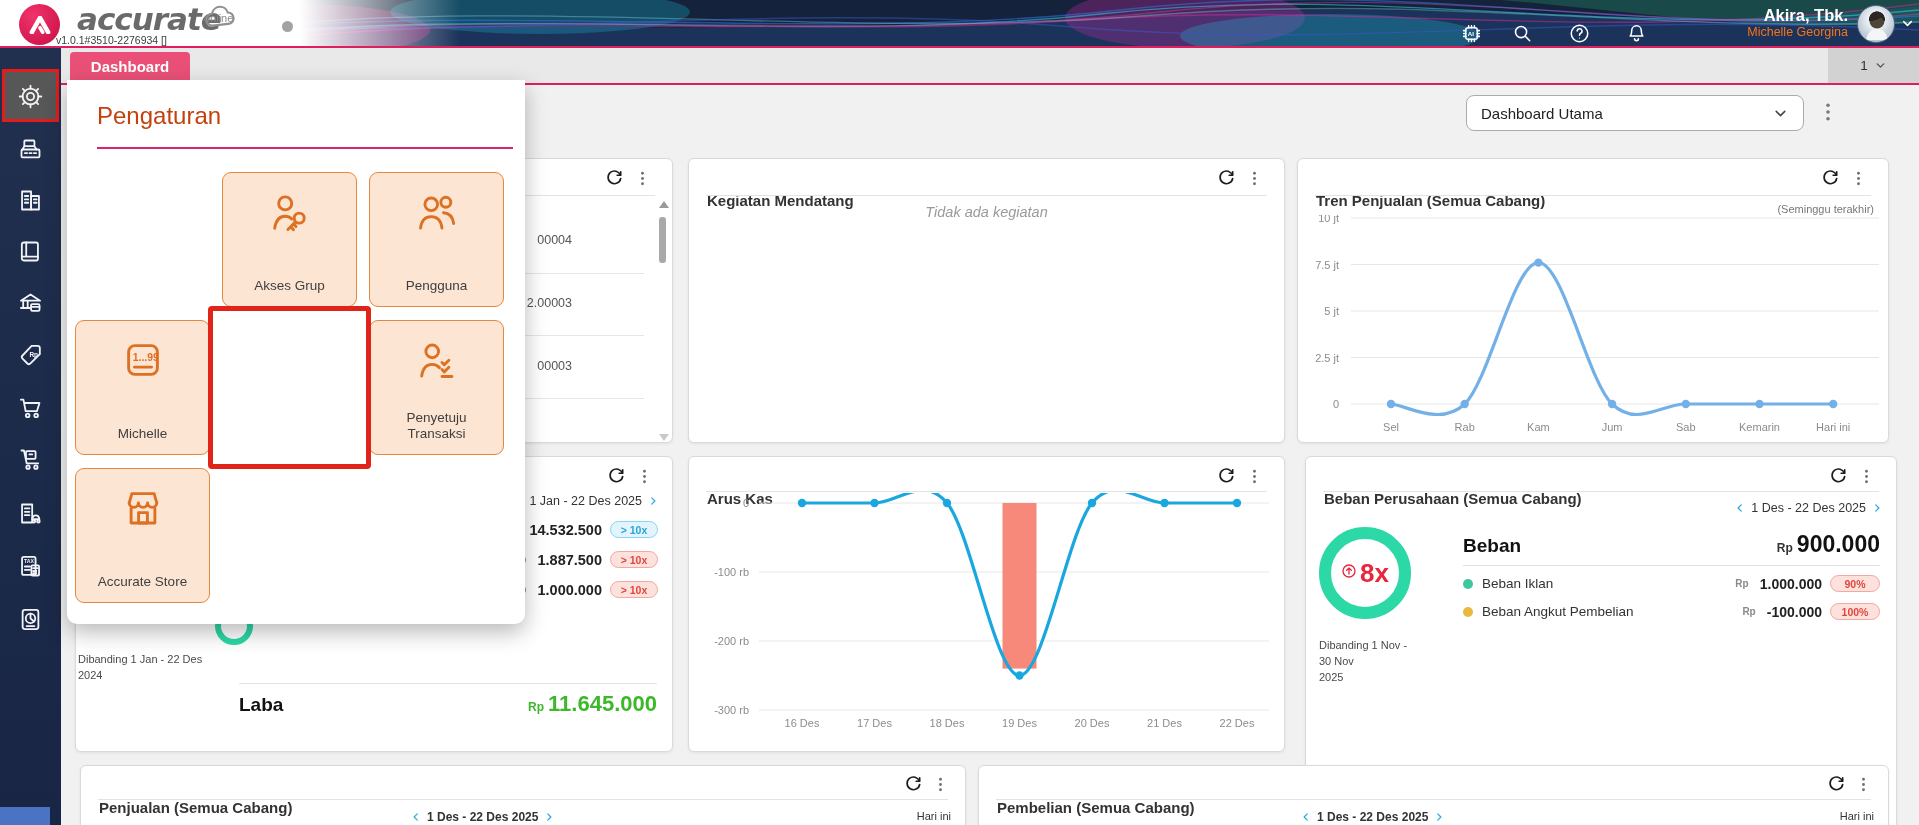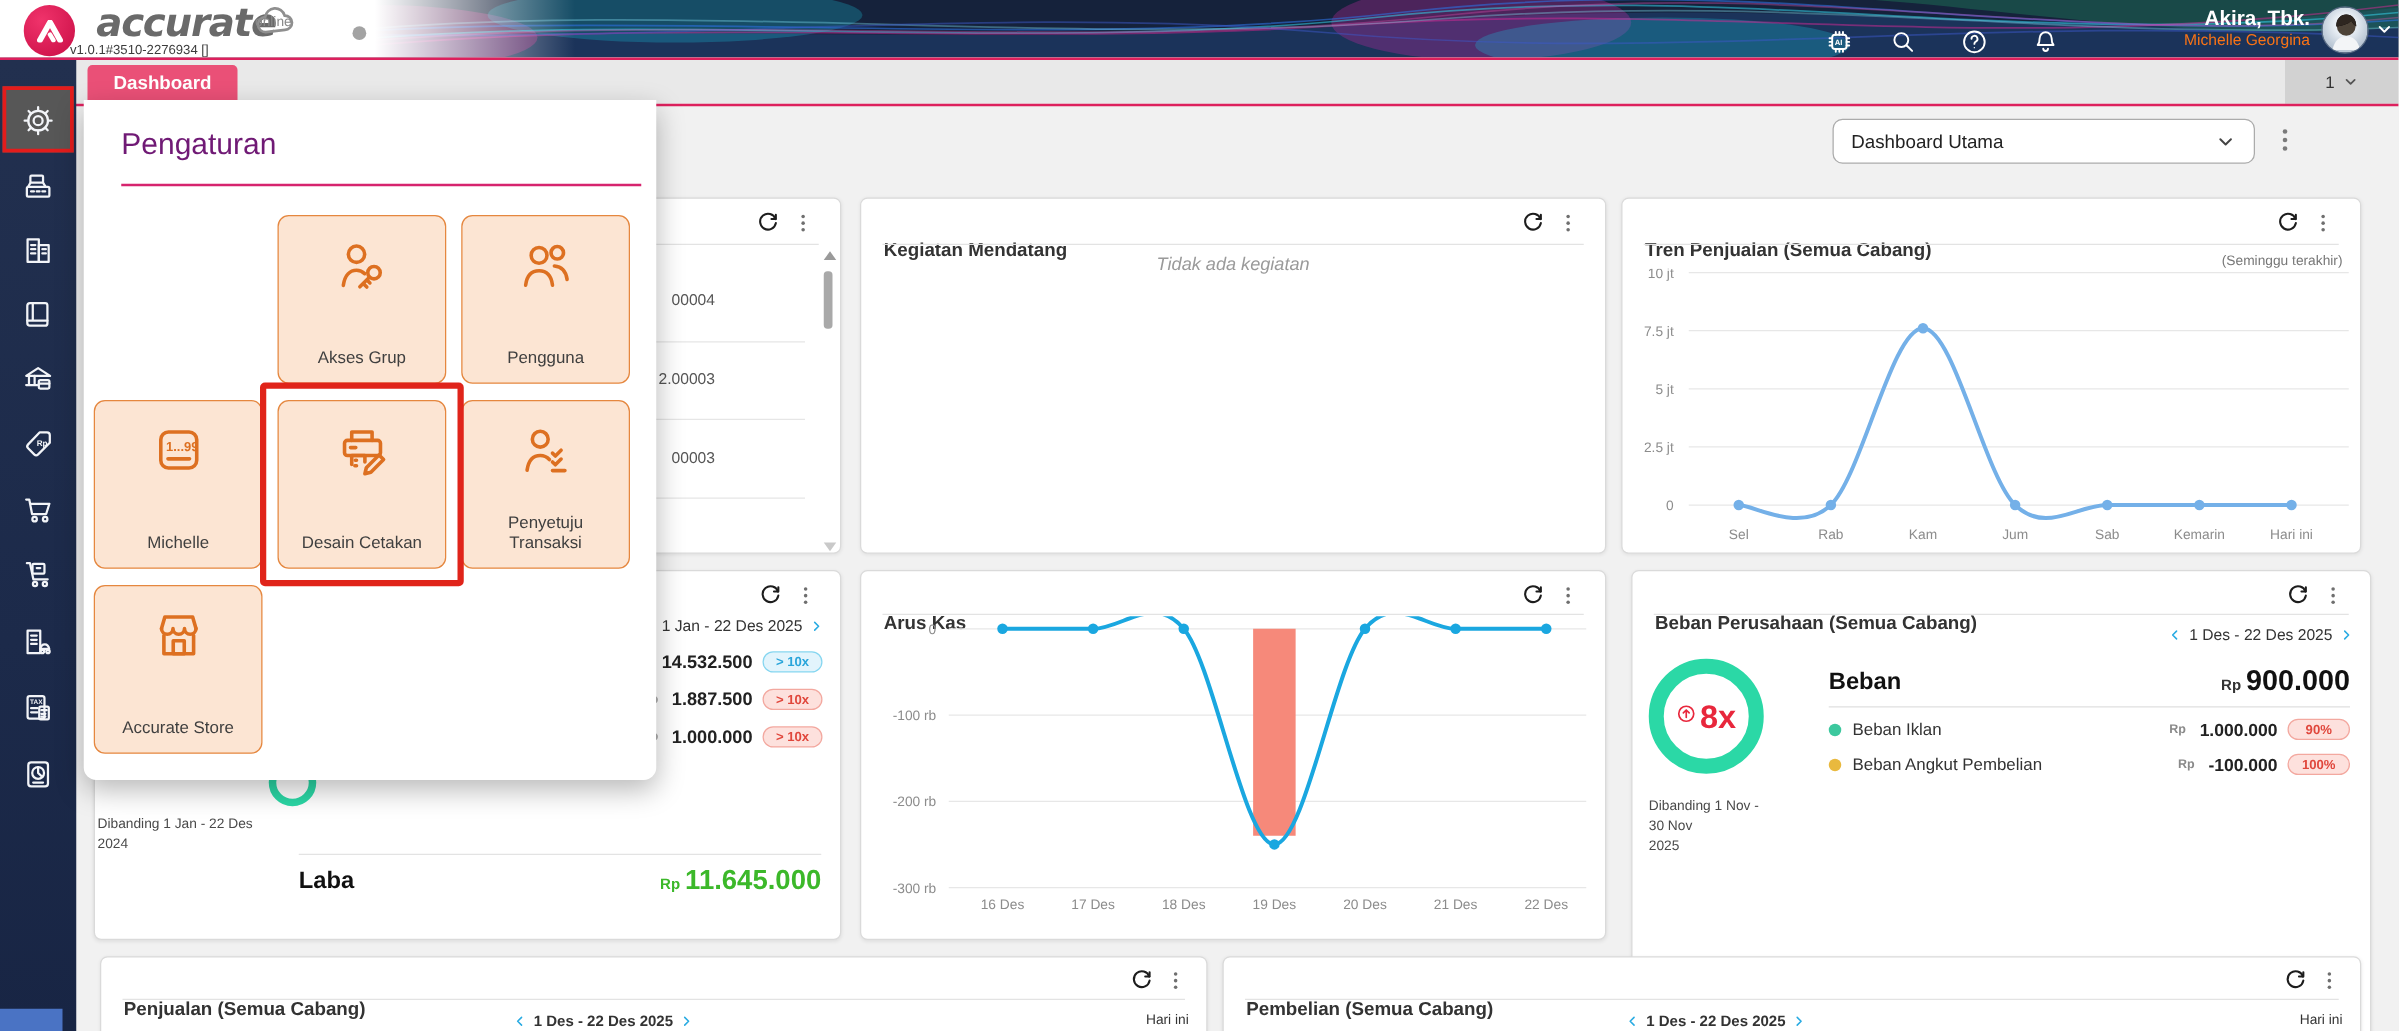--- a/index.html
+++ b/index.html
@@ -108,21 +108,21 @@
   #beban-div2 { position:absolute; left:157px; right:16px; top:108px; height:1px; background:#e0e0e0; }
   .legend-row { position:absolute; left:157px; right:16px; display:flex; align-items:center; }
   .legend-dot { width:10px; height:10px; border-radius:50%; margin-right:9px; }
   .legend-label { font-size:13.5px; color:#333; }
   .legend-right { margin-left:auto; display:flex; align-items:center; gap:8px; }
   .period-label { position:absolute; right:14px; top:44px; font-size:11px; color:#333; }
 
   
   #popup { position:absolute; left:67px; top:80px; width:458px; height:544px; background:#fff;
     border-radius:0 0 10px 10px; box-shadow:0 8px 22px rgba(0,0,0,.28); z-index:40; }
-  #popup-title { position:absolute; left:30px; top:22px; font-size:24px; color:#701a75; }
+  #popup-title { position:absolute; left:30px; top:22px; font-size:24px; color:#c2410c; }
   #popup-underline { position:absolute; left:30px; top:67px; width:416px; height:2px; background:#d6246e; }
   .menu-card { position:absolute; width:135px; height:135px; background:#fce5d3; border:1px solid #e5873f;
     border-radius:9px; cursor:pointer; display:flex; flex-direction:column; align-items:center; }
   .menu-card .mi { margin-top:16px; width:46px; height:46px; color:#dd7021; }
   .menu-card .ml { margin-top:auto; margin-bottom:12px; font-size:13.5px; color:#3f3f3f; text-align:center; line-height:16px; padding:0 6px; }
   #red-highlight { position:absolute; left:141px; top:226px; width:163px; height:163px;
     border:5px solid #e0241a; border-radius:4px; z-index:45; pointer-events:none; }
 </style>
 </head>
 <body>
@@ -602,30 +602,20 @@
       <span class="ml">Pengguna</span>
     </div>
     <div class="menu-card" style="left:8px;top:240px">
       <span class="mi"><svg viewBox="0 0 24 24" width="100%" height="100%" fill="none" stroke="currentColor" stroke-width="1.5" stroke-linecap="round" stroke-linejoin="round">
             <rect x="4.5" y="4.5" width="15" height="15" rx="3.2"></rect>
             <text x="6.7" y="12.6" font-size="5.4" font-weight="bold" fill="currentColor" stroke="none">1...99</text>
             <path d="M7.5 15.7h9"></path>
           </svg></span>
       <span class="ml">Michelle</span>
     </div>
-    <div class="menu-card" style="left:155px;top:240px">
-      <span class="mi"><svg viewBox="0 0 24 24" width="100%" height="100%" fill="none" stroke="currentColor" stroke-width="1.5" stroke-linecap="round" stroke-linejoin="round">
-            <path d="M7.5 8V4.5H16V8"></path>
-            <rect x="4.5" y="8" width="15" height="6.3" rx="1.2"></rect>
-            <path d="M7.5 18v-3.7h5.5V17"></path>
-            <path d="M7 11h2.2M9.5 16.3H9M9.5 18.6H8.8"></path>
-            <path d="m13.6 19.4 5.3-5.3 1.9 1.9-5.3 5.3-2.5.6z"></path>
-          </svg></span>
-      <span class="ml">Desain Cetakan</span>
-    </div>
     <div class="menu-card" style="left:302px;top:240px">
       <span class="mi"><svg viewBox="0 0 24 24" width="100%" height="100%" fill="none" stroke="currentColor" stroke-width="1.5" stroke-linecap="round" stroke-linejoin="round">
             <circle cx="9.5" cy="7.5" r="3.3"></circle>
             <path d="M4 20.4c.6-4.1 2.7-6.1 5.5-6.1 1.5 0 2.8.6 3.8 1.7"></path>
             <path d="m14.6 13.3 1.2 1.2 2.4-2.4M14.6 17l1.2 1.2 2.4-2.4M14.6 20.6h5.2"></path>
           </svg></span>
       <span class="ml">Penyetuju Transaksi</span>
     </div>
     <div class="menu-card" style="left:8px;top:388px">
       <span class="mi"><svg viewBox="0 0 24 24" width="100%" height="100%" fill="none" stroke="currentColor" stroke-width="1.5" stroke-linecap="round" stroke-linejoin="round">

